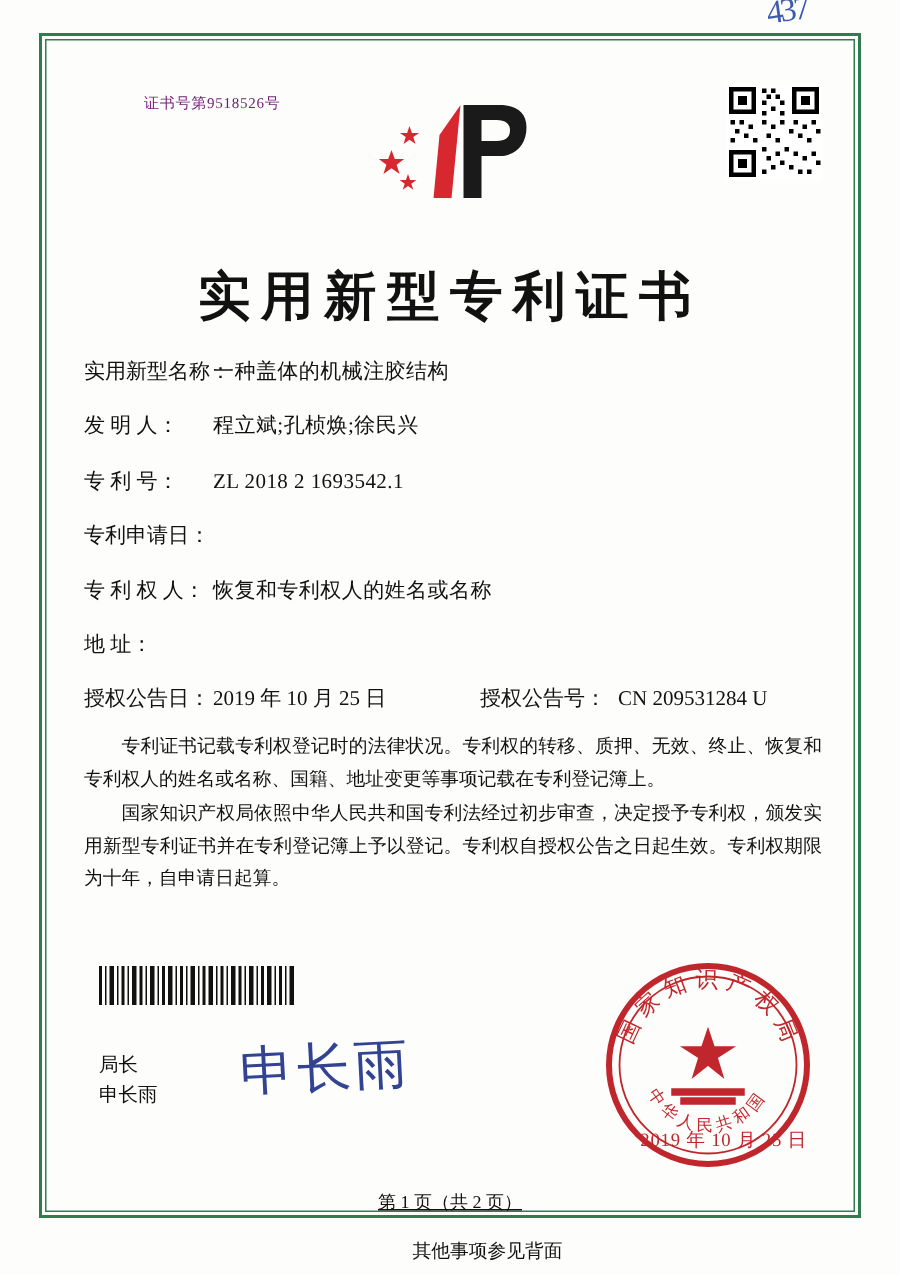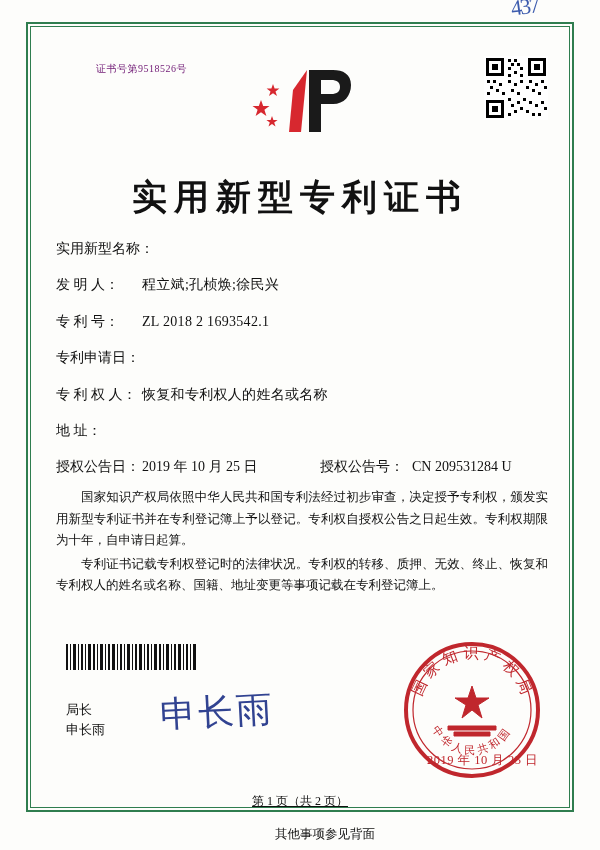--- a/index.html
+++ b/index.html
@@ -299,20 +299,21 @@
 
       <path d="M64,10 L64,72 L76,72 L76,44 L88,44 C99,44 106,36 106,25 C106,14 98,10 88,10 Z M76,20 L86,20 C92,20 95,22.5 95,27 C95,31.5 92,34 86,34 L76,34 Z" fill="#1a1a1a"></path>
     </svg>
   </div>
 
   <div class="title">实用新型专利证书</div>
 
   <div class="fields">
     <div class="row">
       <div class="label">实用新型名称：</div>
+      <div class="value">一种盖体的机械注胶结构</div>
     </div>
     <div class="row">
       <div class="label">发 明 人：</div>
       <div class="value">程立斌;孔桢焕;徐民兴</div>
     </div>
     <div class="row">
       <div class="label">专 利 号：</div>
       <div class="value">ZL 2018 2 1693542.1</div>
     </div>
     <div class="row">
@@ -327,22 +328,22 @@
     </div>
     <div class="row-two">
       <div class="label">授权公告日：</div>
       <div class="value">2019 年 10 月 25 日</div>
       <div class="label2">授权公告号：</div>
       <div class="value2">CN 209531284 U</div>
     </div>
   </div>
 
   <div class="paras">
+    <p>专利证书记载专利权登记时的法律状况。专利权的转移、质押、无效、终止、恢复和专利权人的姓名或名称、国籍、地址变更等事项记载在专利登记簿上。</p>
     <p>国家知识产权局依照中华人民共和国专利法经过初步审查，决定授予专利权，颁发实用新型专利证书并在专利登记簿上予以登记。专利权自授权公告之日起生效。专利权期限为十年，自申请日起算。</p>
-    <p>专利证书记载专利权登记时的法律状况。专利权的转移、质押、无效、终止、恢复和专利权人的姓名或名称、国籍、地址变更等事项记载在专利登记簿上。</p>
   </div>
 
   <div class="barcode">
     <svg width="132" height="26" viewBox="0 0 132 26">
       <g fill="#111">
         <rect x="0" y="0" width="2" height="26"></rect>
           <rect x="4" y="0" width="1" height="26"></rect>
         <rect x="7" y="0" width="3" height="26"></rect>
           <rect x="12" y="0" width="1" height="26"></rect>
         <rect x="15" y="0" width="2" height="26"></rect>

